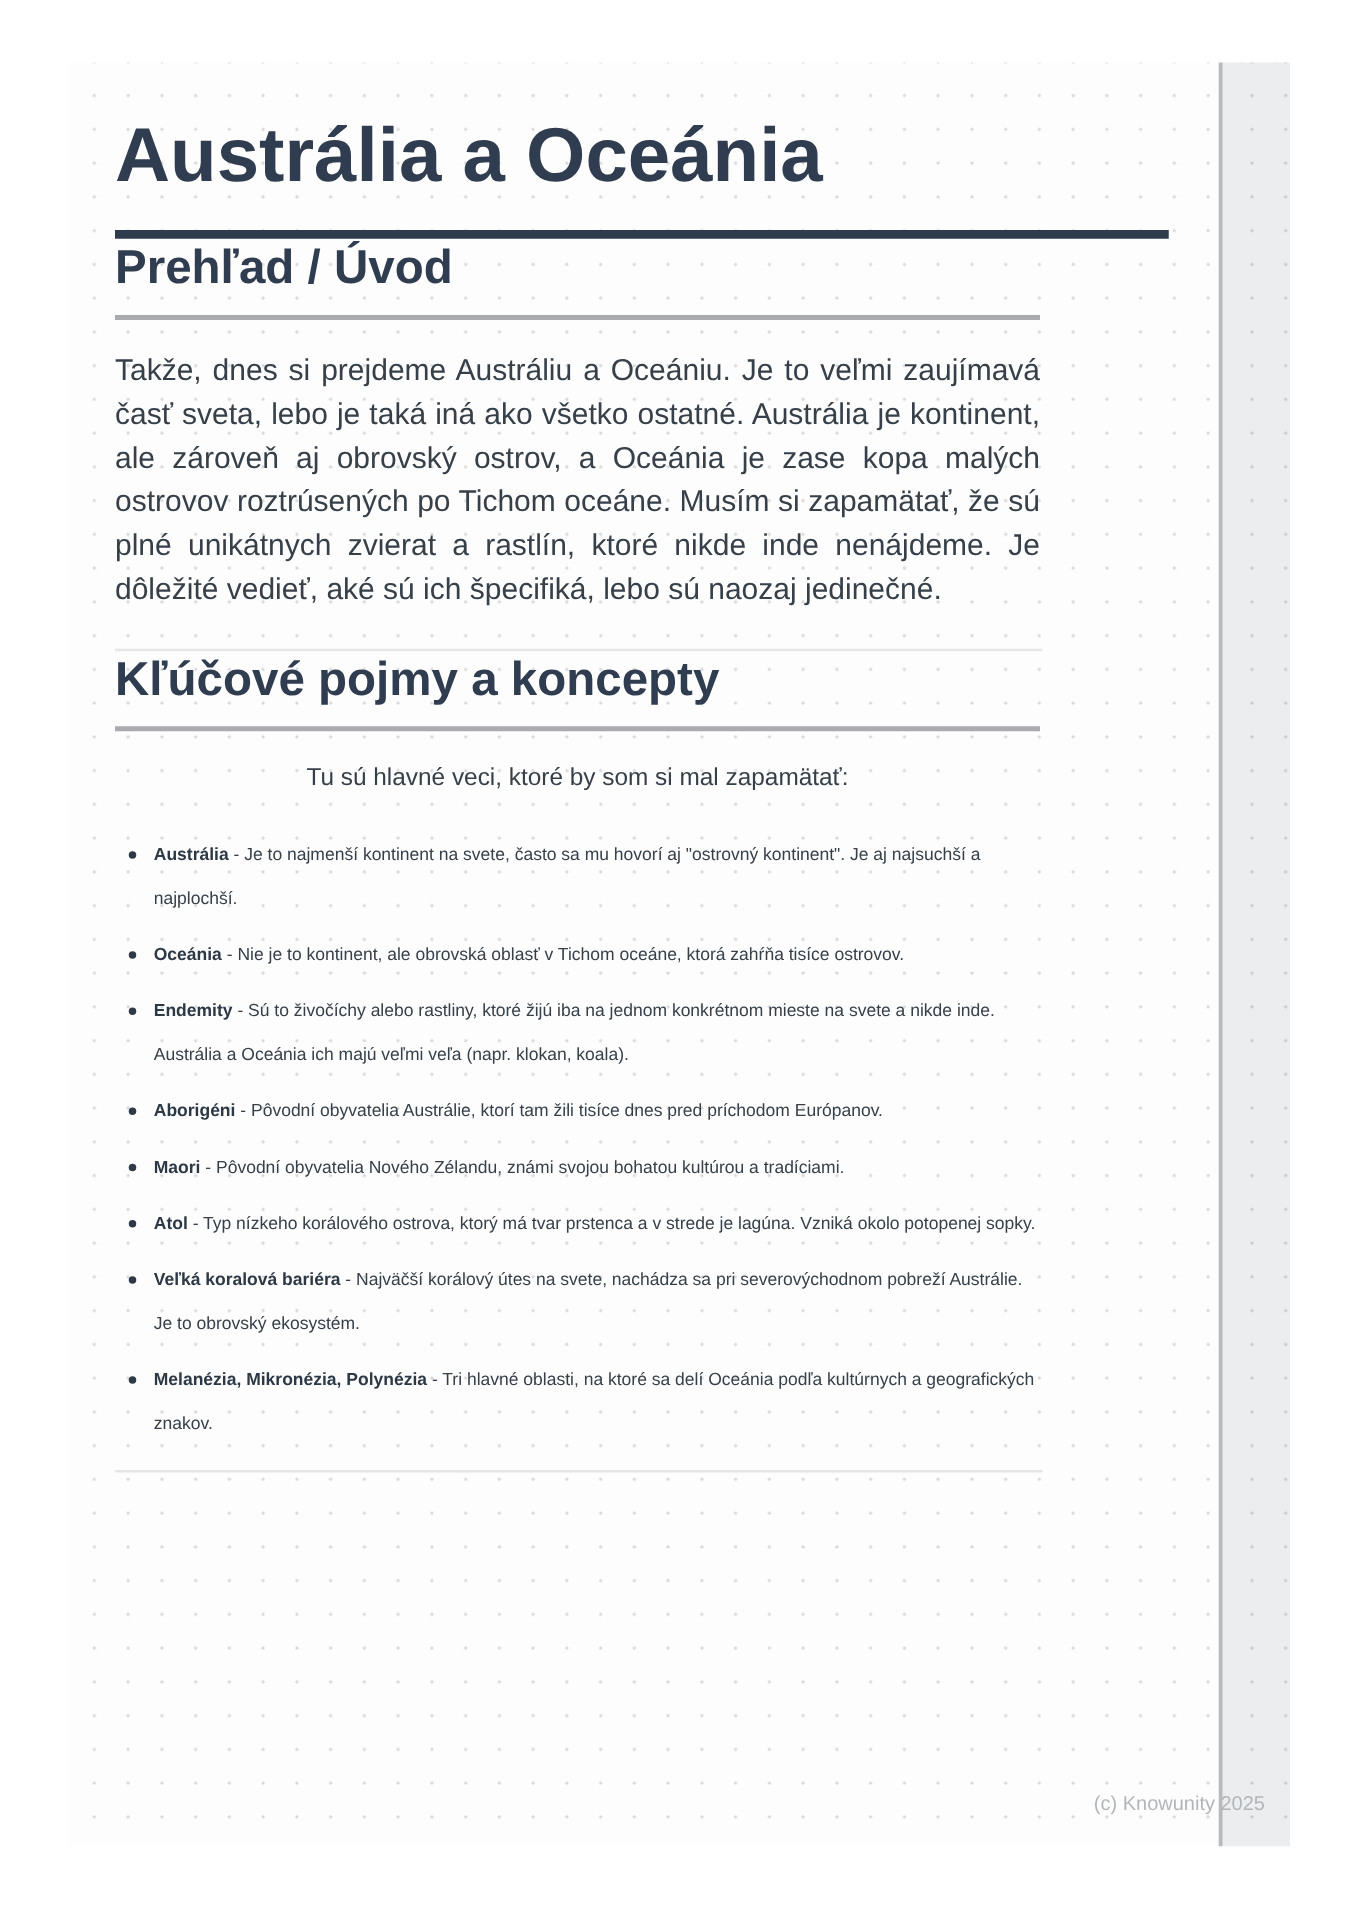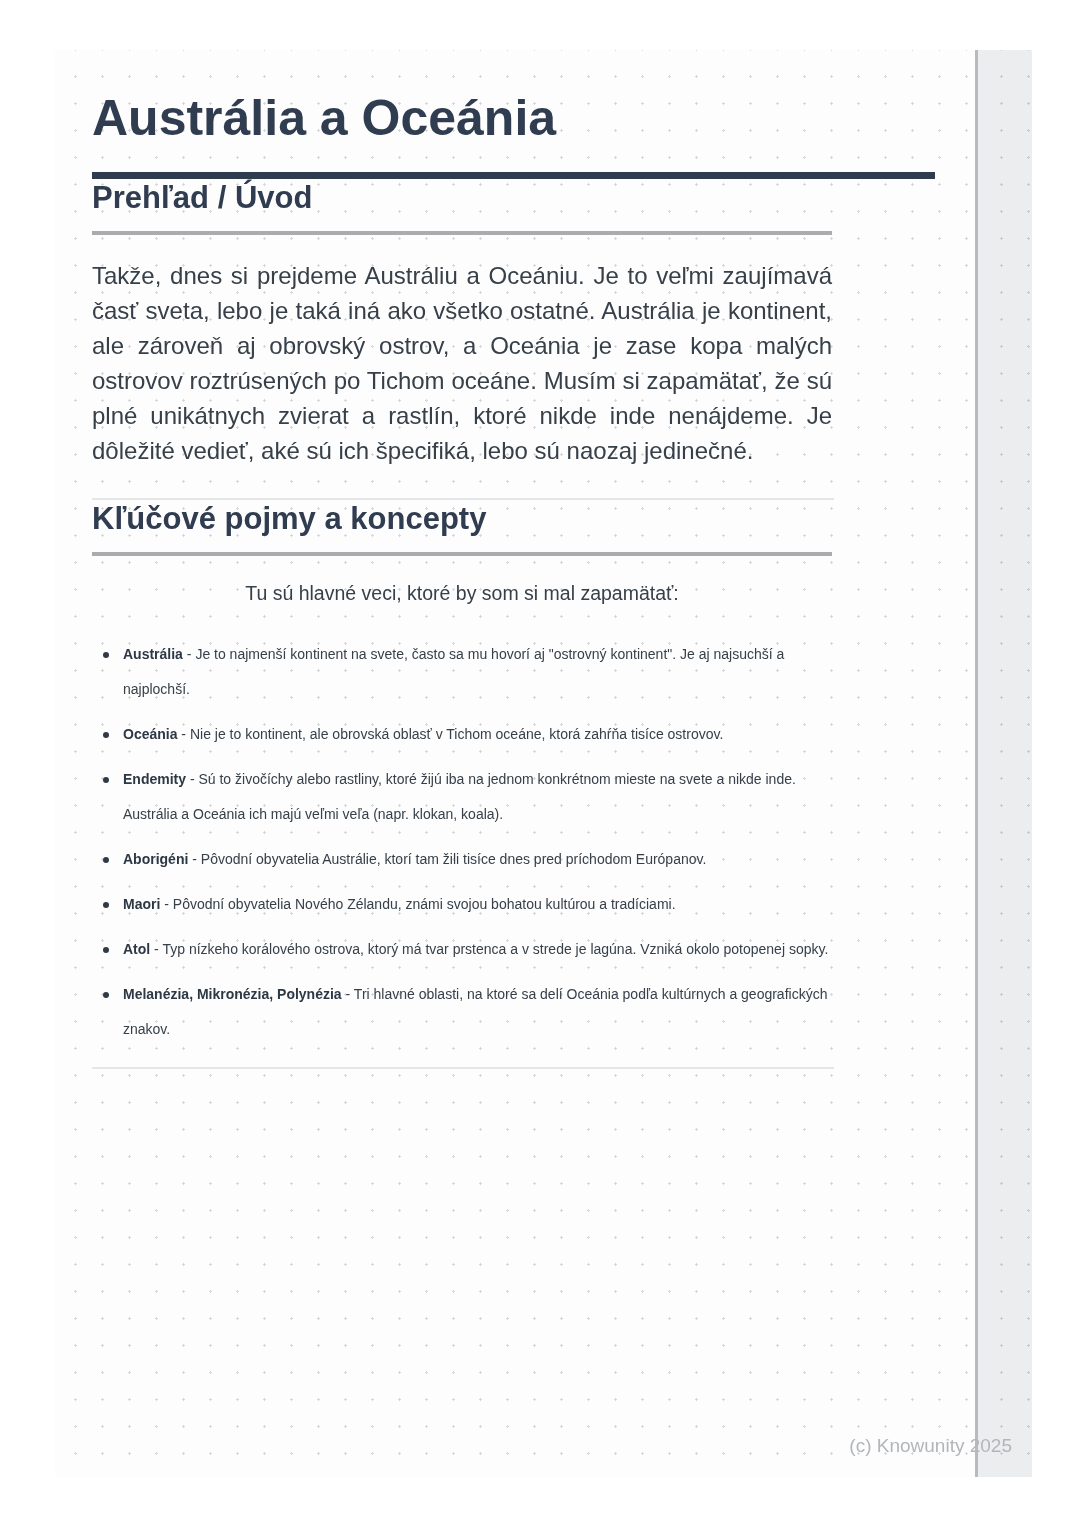--- a/index.html
+++ b/index.html
@@ -44,35 +44,35 @@
   }
   .content {
     position: relative;
     margin-left: 37px;
     width: 843px;
     padding-top: 40px;
     z-index: 2;
   }
   h1.page-title {
     margin: 0;
-    font-size: 50px;
+    font-size: 61px;
     line-height: 1.12;
     font-weight: 700;
     color: #303c4f;
     letter-spacing: 0px;
   }
   .title-rule {
     margin-top: 26px;
     width: 843px;
     height: 7px;
     background: #2f3c4e;
   }
   h2.section-heading {
     margin: 0;
-    font-size: 31px;
+    font-size: 38px;
     line-height: 1.25;
     font-weight: 700;
     color: #303c4f;
   }
   .h2-a { margin-top: 47px; }
   .h2-b { margin-top: 46px; }
   .heading-rule {
     width: 740px;
     height: 4px;
     background: #a9abae;
@@ -127,21 +127,21 @@
   }
   ul.key-terms .term {
     font-weight: 700;
     color: #2d3845;
   }
   ul.key-terms .it { }
   .footer-credit {
     position: absolute;
     right: 20px;
     top: 1385px;
-    font-size: 19px;
+    font-size: 16px;
     color: #b3b6b9;
     z-index: 3;
     white-space: nowrap;
   }
 </style>
 </head>
 <body>
 
 <div class="canvas">
   <div class="page">
@@ -163,20 +163,21 @@
         <h2 class="section-heading h2-b">Kľúčové pojmy a koncepty</h2>
         <div class="heading-rule"></div>
         <p class="intro-line">Tu sú hlavné veci, ktoré by som si mal zapamätať:</p>
         <ul class="key-terms" id="key-terms-list">
             <li><span class="term">Austrália</span> - <span>Je to najmenší kontinent na svete, často sa mu hovorí aj "ostrovný kontinent". Je aj najsuchší a najplochší.</span></li>
             <li><span class="term">Oceánia</span> - <span>Nie je to kontinent, ale obrovská oblasť v Tichom oceáne, ktorá zahŕňa tisíce ostrovov.</span></li>
             <li><span class="term">Endemity</span> - <span>Sú to živočíchy alebo rastliny, ktoré žijú </span><span class="it">iba</span><span> na jednom konkrétnom mieste na svete a nikde inde. Austrália a Oceánia ich majú veľmi veľa (napr. klokan, koala).</span></li>
             <li><span class="term">Aborigéni</span> - <span>Pôvodní obyvatelia Austrálie, ktorí tam žili tisíce dnes pred príchodom Európanov.</span></li>
             <li><span class="term">Maori</span> - <span>Pôvodní obyvatelia Nového Zélandu, známi svojou bohatou kultúrou a tradíciami.</span></li>
             <li><span class="term">Atol</span> - <span>Typ nízkeho korálového ostrova, ktorý má tvar prstenca a v strede je lagúna. Vzniká okolo potopenej sopky.</span></li>
+            <li><span class="term">Veľká koralová bariéra</span> - <span>Najväčší korálový útes na svete, nachádza sa pri severovýchodnom pobreží Austrálie. Je to obrovský ekosystém.</span></li>
             <li><span class="term">Melanézia, Mikronézia, Polynézia</span> - <span>Tri hlavné oblasti, na ktoré sa delí Oceánia podľa kultúrnych a geografických znakov.</span></li>
           </ul>
       </section>
 
       <div class="divider divider-2"></div>
     </div>
 
     <div class="footer-credit">(c) Knowunity 2025</div>
   </div>
 </div>

